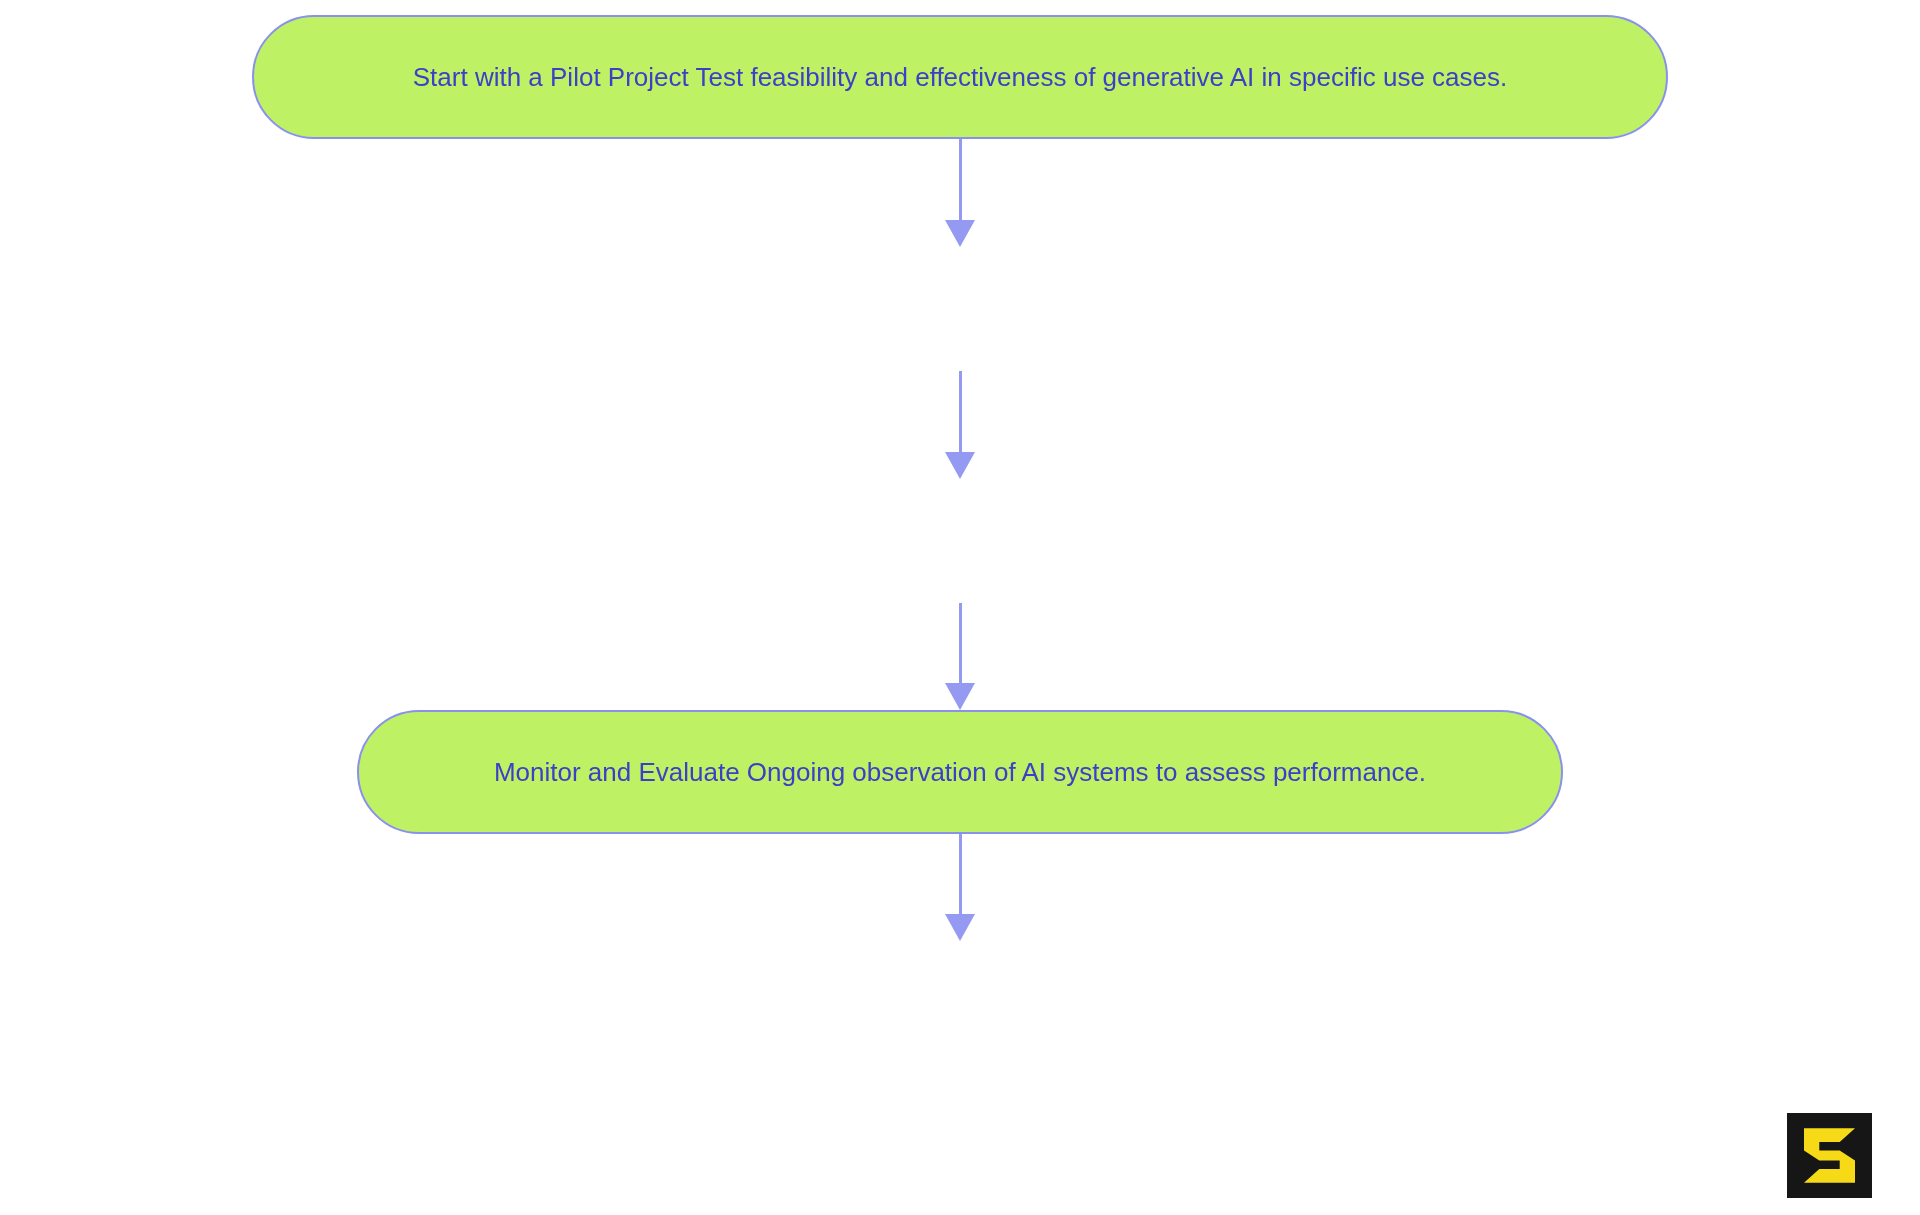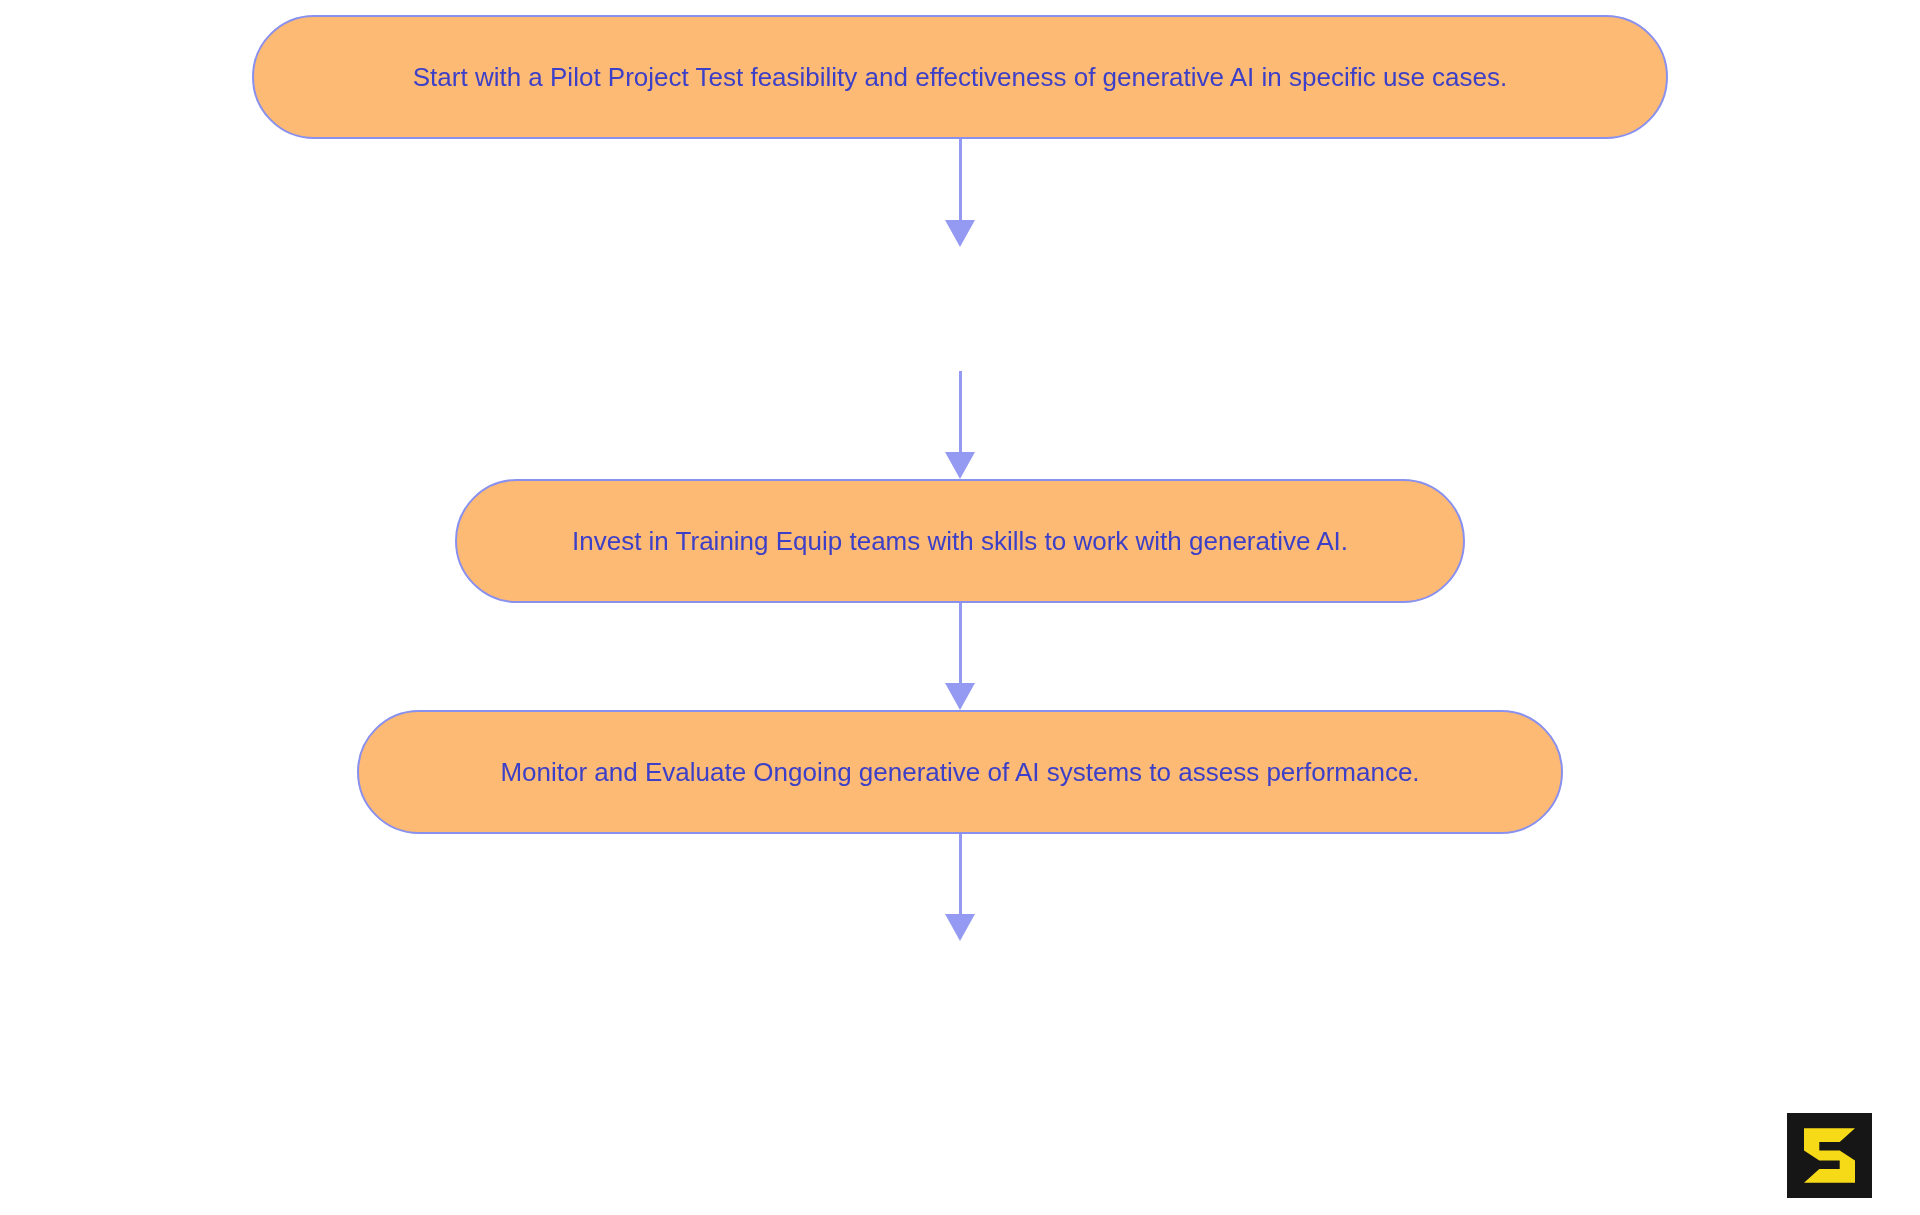--- a/index.html
+++ b/index.html
@@ -8,21 +8,21 @@
 
   .canvas {
     position: absolute;
     left: 0; top: 0;
     width: 1920px; height: 1215px;
     background: #ffffff;
   }
 
   .node {
     position: absolute;
-    background: #fdba74;
+    background: #bef264;
     border: 2px solid #8a90ee;
     border-radius: 62px;
     display: flex;
     align-items: center;
     justify-content: center;
     text-align: center;
     color: #3c3fc7;
     font-size: 26px;
     line-height: 1.25;
     padding: 0 40px;
@@ -76,31 +76,28 @@
     <div class="arrow-line"></div>
     <div class="arrow-head"></div>
   </div>
 
 
   <div class="arrow" style="top:371px; height:108px;">
     <div class="arrow-line"></div>
     <div class="arrow-head"></div>
   </div>
 
-  <div class="node" style="left:455px; top:479px; width:1010px; height:124px;">
-    <span>Invest in Training Equip teams with skills to work with generative AI.</span>
-  </div>
 
   <div class="arrow" style="top:603px; height:107px;">
     <div class="arrow-line"></div>
     <div class="arrow-head"></div>
   </div>
 
   <div class="node" style="left:357px; top:710px; width:1206px; height:124px;">
-    <span>Monitor and Evaluate Ongoing generative of AI systems to assess performance.</span>
+    <span>Monitor and Evaluate Ongoing observation of AI systems to assess performance.</span>
   </div>
 
   <div class="arrow" style="top:834px; height:107px;">
     <div class="arrow-line"></div>
     <div class="arrow-head"></div>
   </div>
 
 
   <div class="logo">
     <svg viewBox="0 0 100 100" aria-hidden="true">

